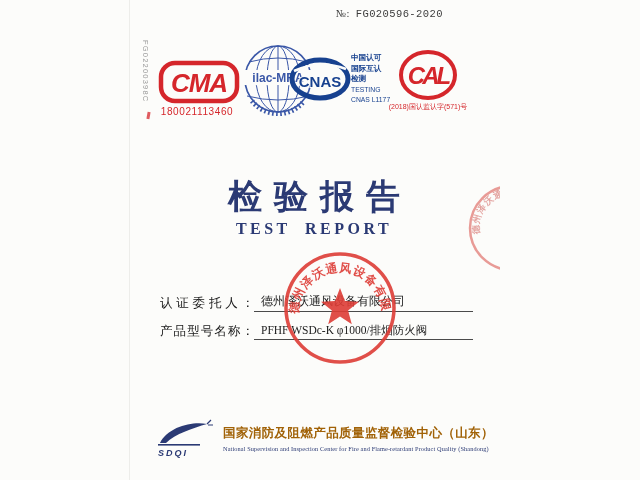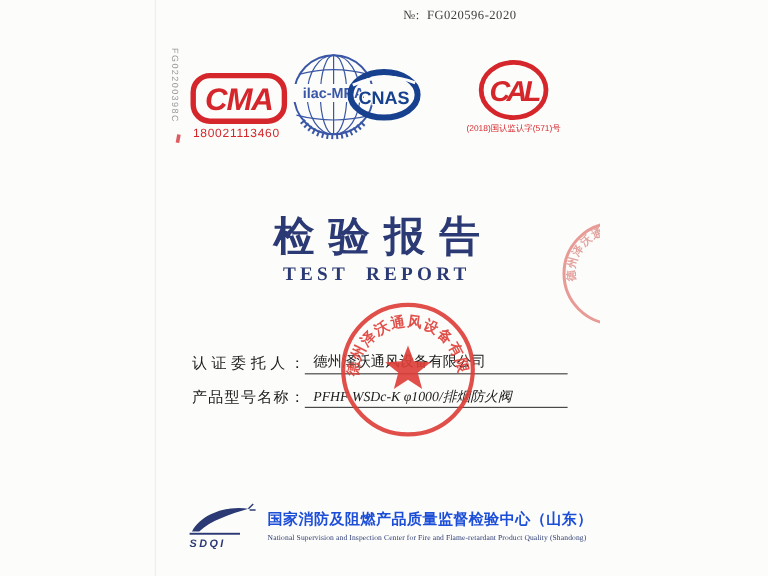--- a/index.html
+++ b/index.html
@@ -5,21 +5,21 @@
   html,body{margin:0;padding:0;}
   body{width:640px;height:480px;overflow:hidden;background:#fbfbf8;
        font-family:"Liberation Sans",sans-serif;}
   .page{position:relative;width:640px;height:480px;background:#fcfcfa;}
   .abs{position:absolute;}
 
   .edge-line{left:129px;top:0;width:1px;height:480px;background:#ededea;}
 
   .report-no{left:336px;top:8px;font-family:"Liberation Serif",serif;
              font-size:10.5px;color:#3c3c3c;letter-spacing:.4px;}
-  .report-no .num{margin-left:6px;}
+  .report-no .num{margin-left:6px;font-family:Liberation Mono, monospace;}
 
   .side-code{left:141px;top:40px;height:80px;writing-mode:vertical-rl;
              font-size:7.5px;color:#9a9a9a;letter-spacing:1.2px;}
   .side-mark{left:147px;top:112px;width:3px;height:7px;background:#d5262b;
              opacity:.75;transform:rotate(10deg);}
 
   .cma-logo{left:158px;top:58px;}
   .cma-number{left:152px;top:106px;width:90px;text-align:center;
               font-size:10px;color:#d5262b;letter-spacing:.6px;}
   .ilac-logo{left:241px;top:42px;}
@@ -38,28 +38,28 @@
             font-family:"Liberation Serif",serif;font-size:16px;font-weight:bold;
             color:#2b3a74;letter-spacing:3.5px;word-spacing:7px;}
 
   .form-row{left:160px;width:313px;height:20px;display:flex;align-items:flex-end;
             font-family:"Liberation Serif",serif;color:#1b1b1b;}
   .row-0{top:292px;}.row-1{top:320px;justify-content:space-between;}.row-2{top:352px;}
   .flabel{flex:none;width:94px;font-size:12.5px;text-align:justify;
           text-align-last:justify;}
   .fvalue{flex:1;border-bottom:1px solid #4a4a4a;padding:0 2px 1px 7px;
           font-size:12px;white-space:nowrap;}
-  .row-1 .fvalue{font-size:11.5px;font-style:italic;}
+  .row-1 .fvalue{font-size:11.5px;}
 
   .seal-main{left:280px;top:248px;opacity:.9;}
   .seal-edge{left:462px;top:182px;width:38px;height:98px;overflow:hidden;opacity:.8;}
 
   .footer{left:150px;top:418px;width:348px;display:flex;gap:9px;align-items:flex-start;}
   .footer-text{padding-top:7px;}
-  .org-zh{font-size:12.5px;font-weight:bold;color:#1d4ed8;letter-spacing:.4px;
+  .org-zh{font-size:12.5px;font-weight:bold;color:#a16207;letter-spacing:.4px;
           white-space:nowrap;}
   .org-en{font-family:"Liberation Serif",serif;font-size:6.3px;color:#2b3a74;
           margin-top:3px;letter-spacing:.1px;white-space:nowrap;}
 </style>
 </head>
 <body>
 
 <div class="page">
 
   <div class="abs edge-line"></div>
@@ -87,20 +87,27 @@
     <path d="M 11 59 A 33 33 0 0 0 63 59" fill="none" stroke="#3a57a7" stroke-width="5" stroke-dasharray="1.6 2.4"></path>
     <rect x="2" y="28" width="70" height="15" fill="#fcfcfa"></rect>
     <text x="37" y="40" text-anchor="middle" font-size="12" font-weight="bold" fill="#3a57a7">ilac-MRA</text>
   </svg>
 
   <svg class="abs cnas-logo" width="62" height="48" viewBox="0 0 62 48">
     <ellipse cx="31" cy="23" rx="28" ry="19" fill="none" stroke="#17418f" stroke-width="5"></ellipse>
     <path d="M 5 15 Q 31 3 57 13" fill="none" stroke="#fcfcfa" stroke-width="2.5"></path>
     <text x="31" y="31" text-anchor="middle" font-size="15" font-weight="bold" fill="#17418f" stroke="#fcfcfa" stroke-width="2" paint-order="stroke">CNAS</text>
   </svg>
+  <div class="abs cnas-caption">
+    <span class="zh">中国认可</span>
+    <span class="zh">国际互认</span>
+    <span class="zh">检测</span>
+    <span class="en">TESTING</span>
+    <span class="en">CNAS L1177</span>
+  </div>
 
   <svg class="abs cal-logo" width="62" height="52" viewBox="0 0 62 52">
     <ellipse cx="31" cy="26" rx="27" ry="23" fill="none" stroke="#d5262b" stroke-width="4"></ellipse>
     <text x="31" y="35" text-anchor="middle" font-size="24" font-weight="bold" font-style="italic" letter-spacing="-3" fill="#d5262b">CAL</text>
   </svg>
   <div class="abs cal-caption">(2018)国认监认字(571)号</div>
 
   <div class="abs title-en">TEST REPORT</div>
   <div class="abs title-zh">检验报告</div>
 

